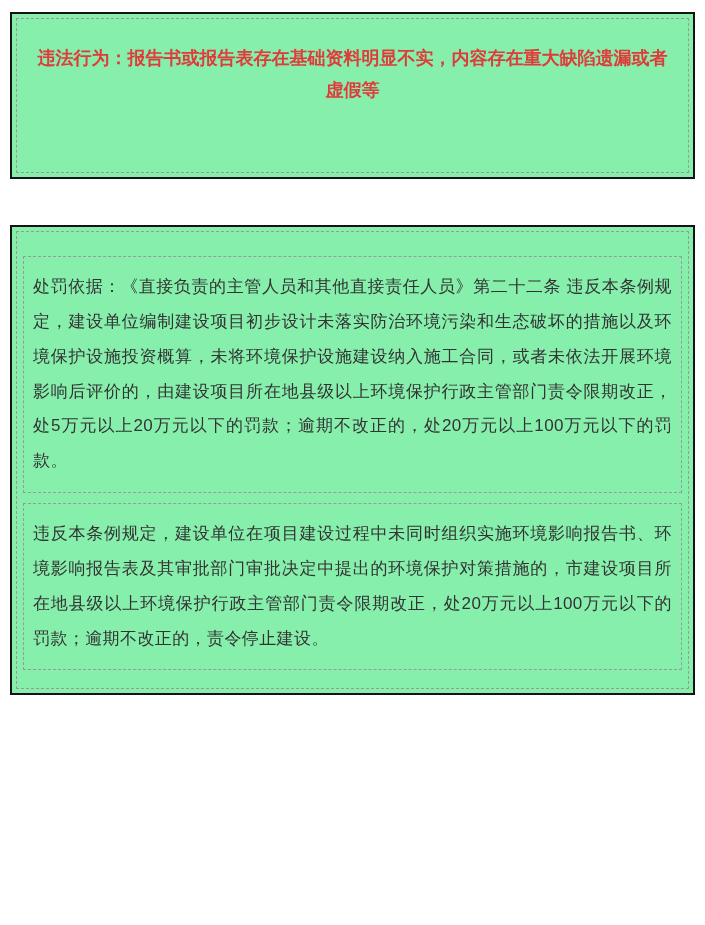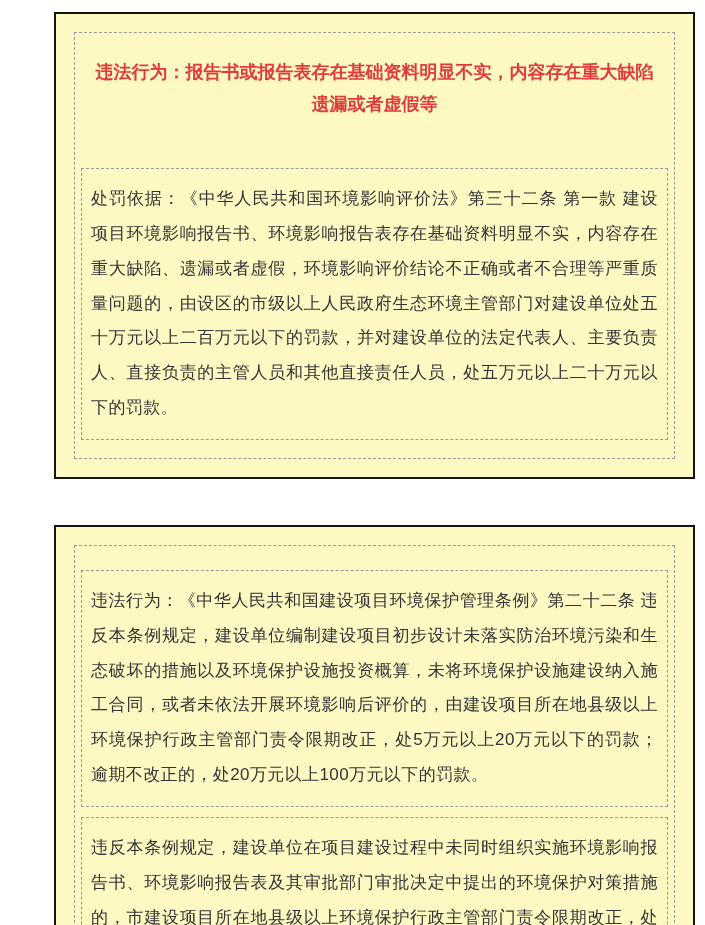--- a/index.html
+++ b/index.html
@@ -7,24 +7,23 @@
     width: 705px;
     height: 925px;
     overflow: hidden;
     background: #ffffff;
     font-family: "Liberation Sans", "DejaVu Sans", sans-serif;
   }
   .page { padding: 12px 10px 0 10px; }
 
   .card {
     border: 2px solid #141414;
-    padding: 18px;
-    background: #fef9c3;
+    padding: 4px;
+    background: #86efac;
     margin-bottom: 46px;
-    margin-left: 44px;
   }
   .card:last-child { margin-bottom: 0; }
 
   .card-inner {
     border: 1px dashed #9a9a9a;
     padding: 24px 3px 18px 3px;
   }
 
   .card-title {
     color: #e03a3a;
@@ -55,30 +54,27 @@
   }
 </style>
 </head>
 <body>
 
 <div class="page">
 
   <section class="card">
     <div class="card-inner">
       <h2 class="card-title gap-large">违法行为：报告书或报告表存在基础资料明显不实，内容存在重大缺陷遗漏或者虚假等</h2>
-      <div class="para-box">
-        <p class="para">处罚依据：《中华人民共和国环境影响评价法》第三十二条 第一款 建设项目环境影响报告书、环境影响报告表存在基础资料明显不实，内容存在重大缺陷、遗漏或者虚假，环境影响评价结论不正确或者不合理等严重质量问题的，由设区的市级以上人民政府生态环境主管部门对建设单位处五十万元以上二百万元以下的罚款，并对建设单位的法定代表人、主要负责人、直接负责的主管人员和其他直接责任人员，处五万元以上二十万元以下的罚款。</p>
-      </div>
     </div>
   </section>
 
   <section class="card">
     <div class="card-inner">
       <div class="para-box">
-        <p class="para">违法行为：《中华人民共和国建设项目环境保护管理条例》第二十二条 违反本条例规定，建设单位编制建设项目初步设计未落实防治环境污染和生态破坏的措施以及环境保护设施投资概算，未将环境保护设施建设纳入施工合同，或者未依法开展环境影响后评价的，由建设项目所在地县级以上环境保护行政主管部门责令限期改正，处5万元以上20万元以下的罚款；逾期不改正的，处20万元以上100万元以下的罚款。</p>
+        <p class="para">处罚依据：《直接负责的主管人员和其他直接责任人员》第二十二条 违反本条例规定，建设单位编制建设项目初步设计未落实防治环境污染和生态破坏的措施以及环境保护设施投资概算，未将环境保护设施建设纳入施工合同，或者未依法开展环境影响后评价的，由建设项目所在地县级以上环境保护行政主管部门责令限期改正，处5万元以上20万元以下的罚款；逾期不改正的，处20万元以上100万元以下的罚款。</p>
       </div>
       <div class="para-box">
         <p class="para">违反本条例规定，建设单位在项目建设过程中未同时组织实施环境影响报告书、环境影响报告表及其审批部门审批决定中提出的环境保护对策措施的，市建设项目所在地县级以上环境保护行政主管部门责令限期改正，处20万元以上100万元以下的罚款；逾期不改正的，责令停止建设。</p>
       </div>
     </div>
   </section>
 
 </div>
 
 </body></html>

